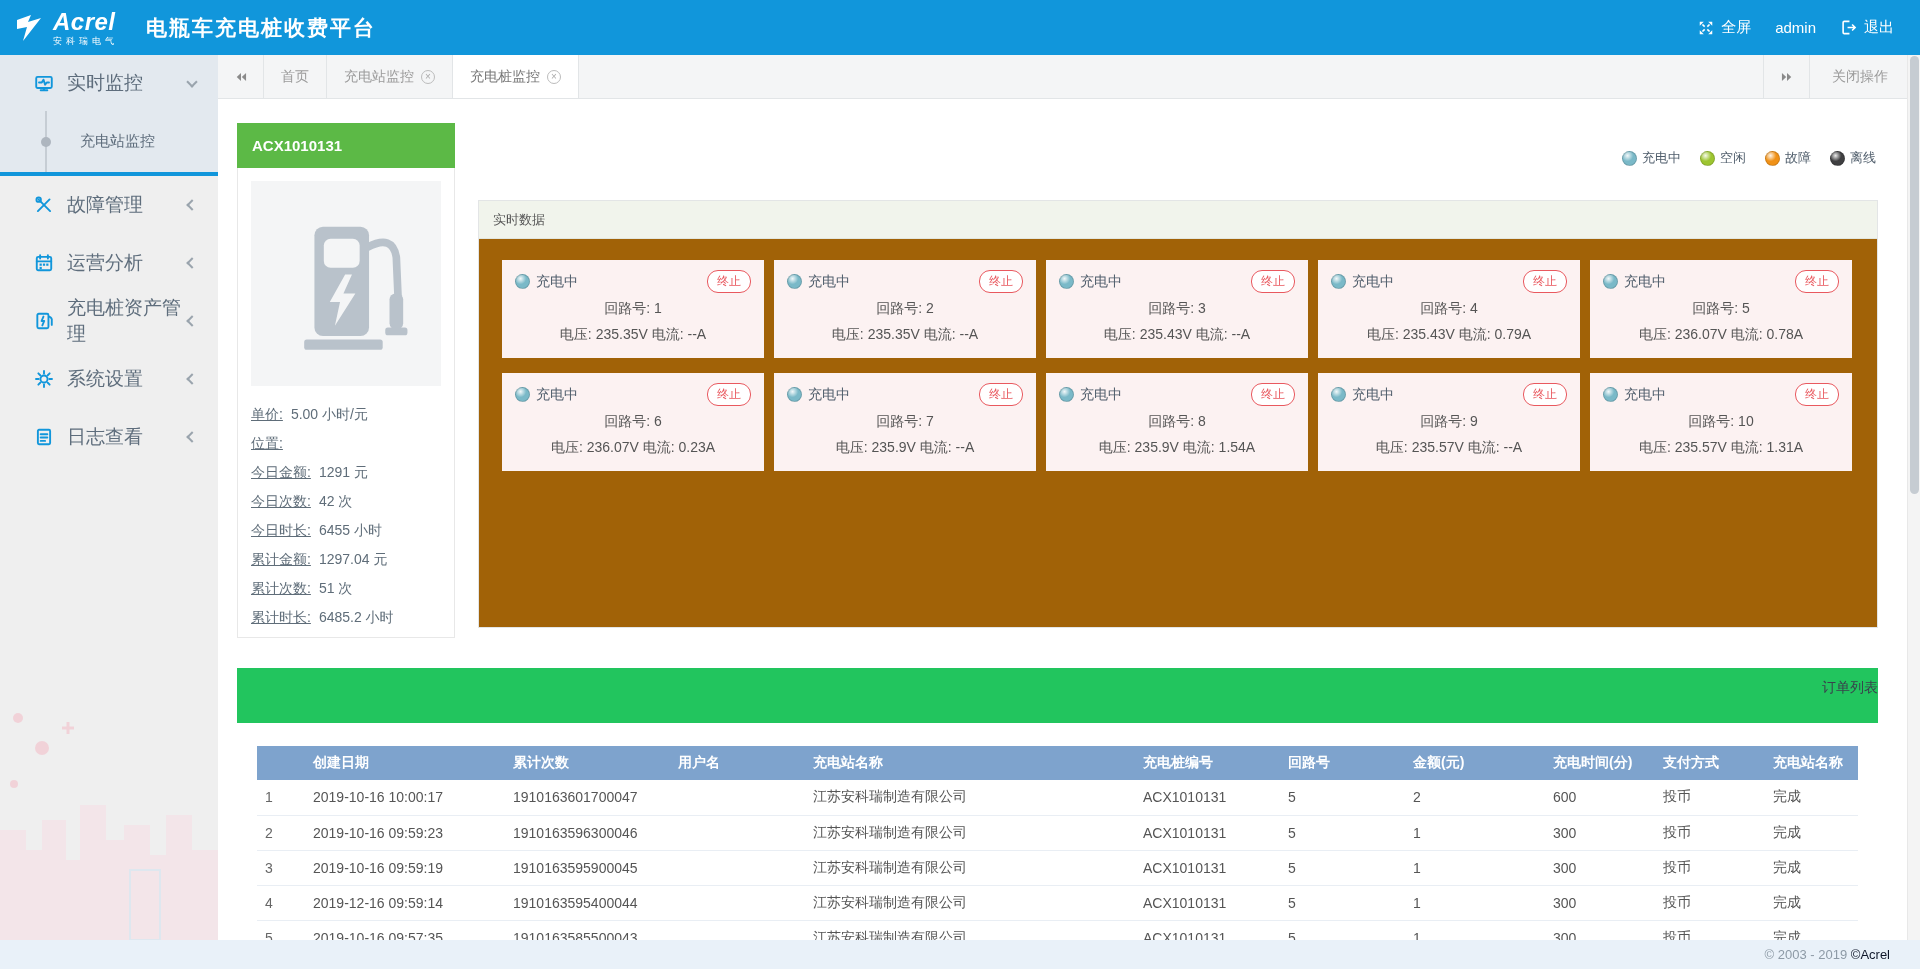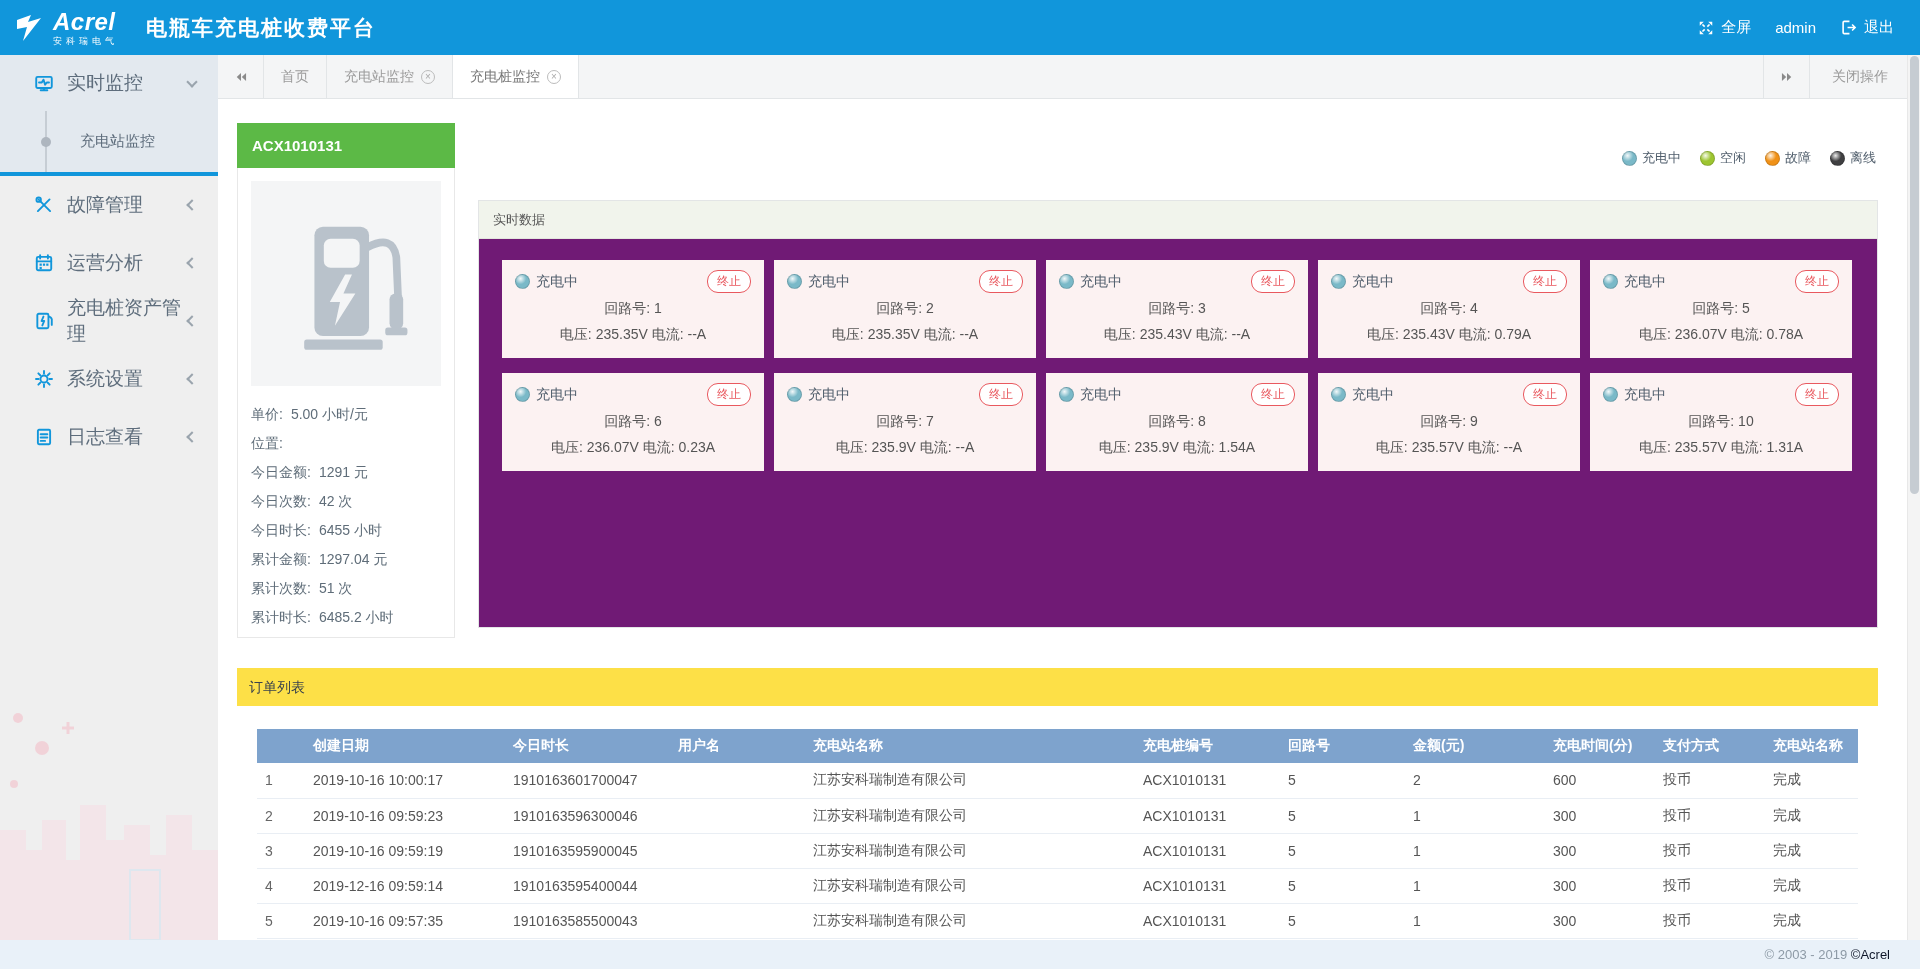--- a/index.html
+++ b/index.html
@@ -59,49 +59,49 @@
   
   .content { position:absolute; left:218px; top:99px; right:0; bottom:29px; background:#fff; overflow:hidden; }
 
   .device-panel { position:absolute; left:19px; top:24px; width:218px; }
   .device-header { height:45px; background:#5cb946; color:#fff; font-size:15px; font-weight:bold;
                    line-height:45px; padding-left:15px; }
   .device-body { border:1px solid #e8e8e8; border-top:none; background:#fff; padding:13px 13px 0; height:470px; }
   .device-iconbox { background:#f4f5f6; height:205px; display:flex; align-items:center;
                     justify-content:center; margin-bottom:14px; }
   .stat-line { font-size:14px; color:#5f6d79; line-height:29px; white-space:nowrap; }
-  .stat-line b { font-weight:normal; margin-right:8px; }
+  .stat-line b { font-weight:normal; margin-right:8px;text-decoration:underline; }
 
   .info-row { position:absolute; left:260px; top:44px; height:34px; display:flex; align-items:center; }
   .accent { width:4px; height:26px; background:#1196db; margin-right:11px; }
   .collect-label, .collect-time { font-size:14px; color:#555; }
   .collect-time { margin-left:7px; }
   .refresh-btn { margin-left:26px; background:#26b99a; color:#fff; font-size:14px; border:none;
                  border-radius:3px; padding:8px 15px; cursor:pointer; font-family:inherit; }
 
   .legend { position:absolute; right:44px; top:50px; display:flex; align-items:center; gap:19px; }
   .legend-item { display:flex; align-items:center; gap:5px; font-size:13px; color:#4f5d6b; }
   .sphere { width:15px; height:15px; border-radius:50%; border:1px solid rgba(0,0,0,.15); flex:none; }
 
   .rt-panel { position:absolute; left:260px; top:101px; width:1400px; height:428px;
-              border:1px solid #e3e5e6; background:#701a75; }
+              border:1px solid #e3e5e6; background:#a16207; }
   .rt-header { height:38px; background:#f1f4ec; border-bottom:1px solid #e3e6de; line-height:37px;
                padding-left:14px; font-size:13px; color:#555; }
   .cards { padding:21px 23px; display:flex; flex-wrap:wrap; gap:15px 10px; }
   .card { width:262px; height:98px; background:#fcf2f2; padding:10px 13px; }
   .card-top { display:flex; align-items:center; }
   .card-status { margin-left:6px; font-size:14px; color:#4f5d6b; }
   .terminate { margin-left:auto; border:1px solid #e9595f; color:#e9595f; background:#fff;
                border-radius:11px; font-size:12px; padding:2px 9px; cursor:pointer; font-family:inherit; }
   .card-circuit { text-align:center; font-size:14px; color:#555; margin-top:7px; }
   .card-vals { text-align:center; font-size:14px; color:#555; margin-top:8px; }
 
   .orders { position:absolute; left:19px; top:569px; width:1641px; }
-  .orders-bar { height:38px; background:#fde047; line-height:38px; padding-left:12px;
-                font-size:14px; color:#39424c; }
+  .orders-bar { height:55px; background:#22c55e; line-height:38px; padding-left:12px;
+                font-size:14px; color:#39424c;text-align:right; }
   .orders-table-wrap { margin:23px 20px 0; }
   table.orders-tbl { width:100%; border-collapse:collapse; table-layout:fixed; font-size:14px; color:#555; }
   .orders-tbl th { background:#7ea3cd; color:#fff; font-weight:bold; text-align:left; height:34px;
                    padding:0 8px; overflow:hidden; white-space:nowrap; }
   .orders-tbl td { height:35px; border-bottom:1px solid #e9eef4; padding:0 8px; overflow:hidden;
                    white-space:nowrap; }
   .orders-tbl td.num { color:#666; }
 
   
   .foot { position:absolute; left:0; bottom:0; width:1920px; height:29px; background:#e9f1f9;
@@ -440,21 +440,21 @@
               <col style="width:125px">
               <col style="width:140px">
             <col style="width:110px">
               <col style="width:110px">
               <col style="width:93px">
           </colgroup>
           <thead>
               <tr id="orders-head">
                 <th></th>
                 <th>创建日期</th>
-                <th>今日时长</th>
+                <th>累计次数</th>
                 <th>用户名</th>
                 <th>充电站名称</th>
                 <th>充电桩编号</th>
                 <th>回路号</th>
                 <th>金额(元)</th>
                 <th>充电时间(分)</th>
                 <th>支付方式</th>
                 <th>充电站名称</th>
               </tr>
             </thead>

